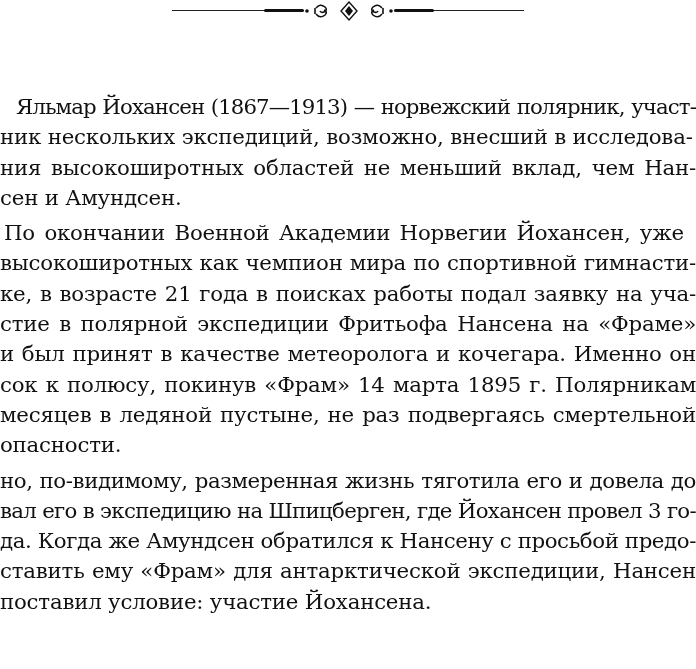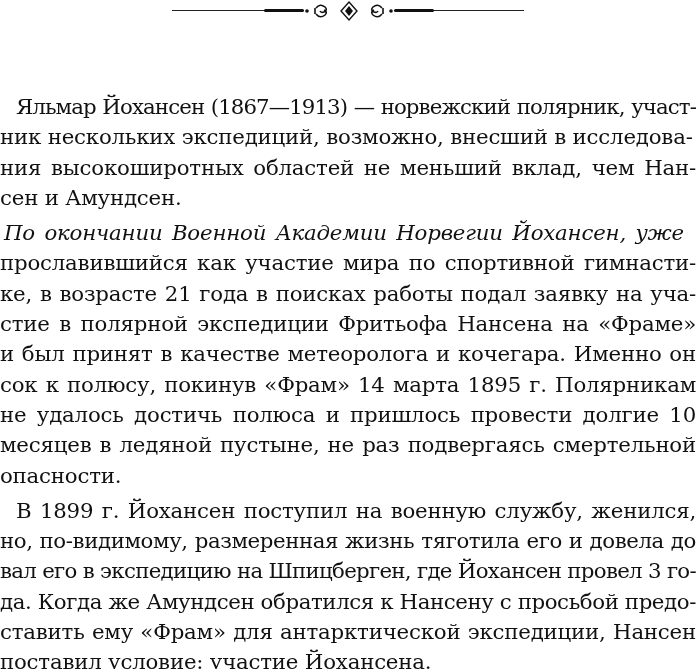--- a/index.html
+++ b/index.html
@@ -41,31 +41,29 @@
 </div>
 
 <div class="text">
   <p style="text-indent: 0px;">
     <span class="line" style="margin-left: 16px; width: 680px; letter-spacing: -0.9px; margin-top: 44px;">Яльмар Йохансен (1867—1913) — норвежский полярник, участ-</span>
     <span class="line" style="width: 631px;">ник нескольких экспедиций, возможно, внесший в исследова-</span>
     <span class="line" style="width: 696px;">ния высокоширотных областей не меньший вклад, чем Нан-</span>
     <span class="line last" style="width: 696px;">сен и Амундсен.</span>
   </p>
   <p style="text-indent: 0px;">
-    <span class="line" style="margin-left: 4px; width: 680px; font-style: italic;">По окончании Военной Академии Норвегии Йохансен, уже</span>
-    <span class="line" style="width: 696px;">прославившийся как участие мира по спортивной гимнасти-</span>
+    <span class="line" style="margin-left: 4px; width: 680px;">По окончании Военной Академии Норвегии Йохансен, уже</span>
+    <span class="line" style="width: 696px;">высокоширотных как чемпион мира по спортивной гимнасти-</span>
     <span class="line" style="width: 696px;">ке, в возрасте 21 года в поисках работы подал заявку на уча-</span>
     <span class="line" style="width: 696px;">стие в полярной экспедиции Фритьофа Нансена на «Фраме»</span>
     <span class="line" style="width: 696px;">и был принят в качестве метеоролога и кочегара. Именно он</span>
     <span class="line" style="width: 696px;">сок к полюсу, покинув «Фрам» 14 марта 1895 г. Полярникам</span>
-    <span class="line" style="width: 696px;">не удалось достичь полюса и пришлось провести долгие 10</span>
     <span class="line" style="width: 696px;">месяцев в ледяной пустыне, не раз подвергаясь смертельной</span>
     <span class="line last" style="width: 696px;">опасности.</span>
   </p>
   <p style="text-indent: 0px;">
-    <span class="line" style="margin-left: 16px; width: 680px;">В 1899 г. Йохансен поступил на военную службу, женился,</span>
     <span class="line" style="width: 696px; letter-spacing: -0.4px;">но, по-видимому, размеренная жизнь тяготила его и довела до</span>
     <span class="line" style="width: 696px; letter-spacing: -0.7px;">вал его в экспедицию на Шпицберген, где Йохансен провел 3 го-</span>
     <span class="line" style="width: 696px; letter-spacing: -0.4px;">да. Когда же Амундсен обратился к Нансену с просьбой предо-</span>
     <span class="line" style="width: 696px;">ставить ему «Фрам» для антарктической экспедиции, Нансен</span>
     <span class="line last" style="width: 696px;">поставил условие: участие Йохансена.</span>
   </p>
 </div>
 
 </body></html>

